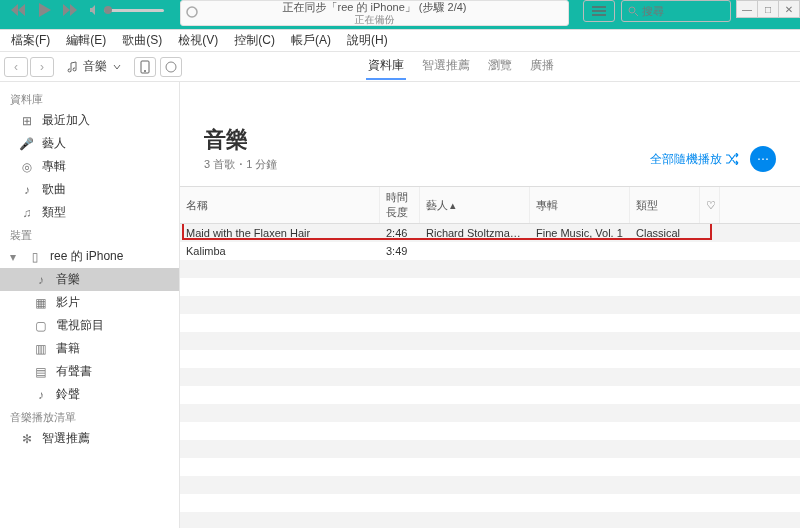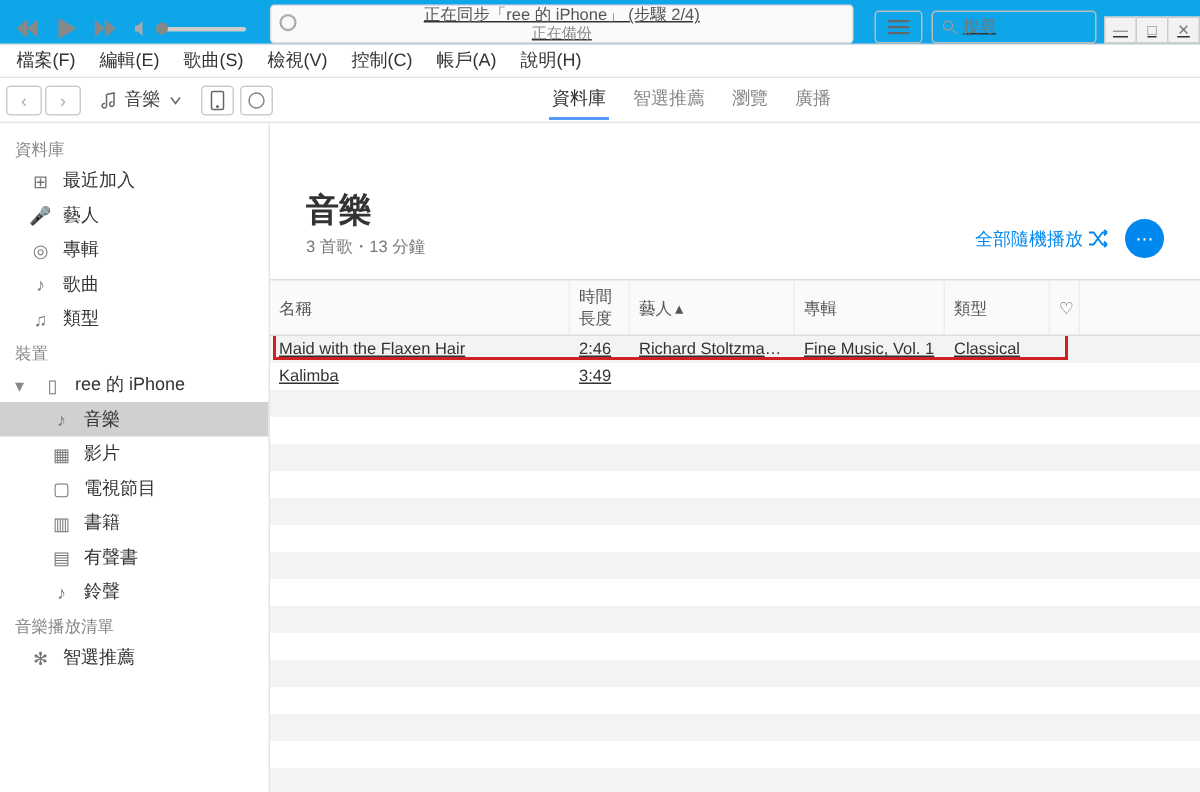--- a/index.html
+++ b/index.html
@@ -1,18 +1,18 @@
 <!DOCTYPE html>
 <html><head>
 <meta charset="utf-8">
 <style>
 * { margin: 0; padding: 0; box-sizing: border-box; font-family: "Microsoft JhengHei", "PingFang TC", Arial, sans-serif; }
 body { width: 800px; height: 528px; background: #fff; font-size: 12px; color: #333; overflow: hidden; }
 
-.top-bar { height: 30px; display: flex; align-items: flex-end; border-bottom: 1px solid #ddd; background: #0ea5e9; text-decoration: underline; }
+.top-bar { height: 30px; display: flex; align-items: flex-start; border-bottom: 1px solid #ddd; background: #14b8a6; }
 .playback { display: flex; align-items: center; padding: 0 8px; gap: 6px; }
 .pbtn { width: 20px; height: 20px; display: flex; align-items: center; justify-content: center; color: #888; cursor: pointer; }
 .volume { display: flex; align-items: center; gap: 4px; margin-left: 4px; }
 .vol-track { width: 60px; height: 3px; background: #ccc; border-radius: 2px; position: relative; }
 .vol-thumb { width: 8px; height: 8px; background: #888; border-radius: 50%; position: absolute; left: 0; top: -3px; }
 .status-panel { flex: 1; display: flex; align-items: center; justify-content: center; height: 26px; margin: 0 8px; border: 1px solid #e0e0e0; border-radius: 3px; background: #fafafa; position: relative; }
 .status-icon { position: absolute; left: 4px; color: #aaa; }
 .status-text { text-align: center; line-height: 1.1; }
 .status-line1 { font-size: 11px; color: #555; }
 .status-line2 { font-size: 10px; color: #888; }
@@ -49,21 +49,21 @@
 .content { flex: 1; display: flex; flex-direction: column; }
 .content-header { padding: 28px 24px 14px; display: flex; align-items: flex-end; }
 .ch-title { font-size: 22px; font-weight: 600; }
 .ch-sub { font-size: 11px; color: #777; margin-top: 2px; }
 .ch-actions { margin-left: auto; display: flex; align-items: center; gap: 10px; margin-top: 36px; }
 .shuffle-link { color: #0088ee; font-size: 12px; cursor: pointer; display: flex; align-items: center; gap: 4px; }
 .dots-btn { width: 26px; height: 26px; border-radius: 50%; background: #0088ee; color: #fff; display: flex; align-items: center; justify-content: center; cursor: pointer; }
 
 .grid-head { display: flex; border-top: 1px solid #ddd; border-bottom: 1px solid #ddd; font-size: 11px; color: #555; background: #fafafa; }
 .gh { padding: 3px 6px; border-right: 1px solid #eee; display: flex; align-items: center; gap: 2px; }
-.grid-body { flex: 1; overflow-y: auto; position: relative; text-decoration: underline; }
+.grid-body { flex: 1; overflow-y: auto; position: relative; }
 .row { display: flex; font-size: 11px; height: 18px; align-items: center; }
 .row:nth-child(even) { background: #f3f3f3; }
 .cell { padding: 0 6px; white-space: nowrap; overflow: hidden; text-overflow: ellipsis; }
 .highlight-box { position: absolute; border: 2px solid #cc2222; pointer-events: none; }
 
 .c-name { width: 200px; }
 .c-time { width: 40px; text-align: left; }
 .c-artist { width: 110px; }
 .c-album { width: 100px; }
 .c-genre { width: 70px; }
@@ -230,21 +230,21 @@
     <div class="sb-item">
         <span class="ico">✻</span>
         <span>智選推薦</span>
       </div>
   </div>
 
   <div class="content">
     <div class="content-header">
       <div>
         <div class="ch-title">音樂</div>
-        <div class="ch-sub">3 首歌・13 分鐘</div>
+        <div class="ch-sub">3 首歌・1 分鐘</div>
       </div>
       <div class="ch-actions">
         <div class="shuffle-link">
           <span>全部隨機播放</span>
           <svg width="14" height="12" viewBox="0 0 14 12">
               <path d="M0 2 H3 L9 10 H12 M12 10 L10 8 M12 10 L10 12 M0 10 H3 L9 2 H12 M12 2 L10 0 M12 2 L10 4" stroke="#0088ee" fill="none" stroke-width="1.2"></path>
             </svg>
         </div>
         <div class="dots-btn">⋯</div>
       </div>

